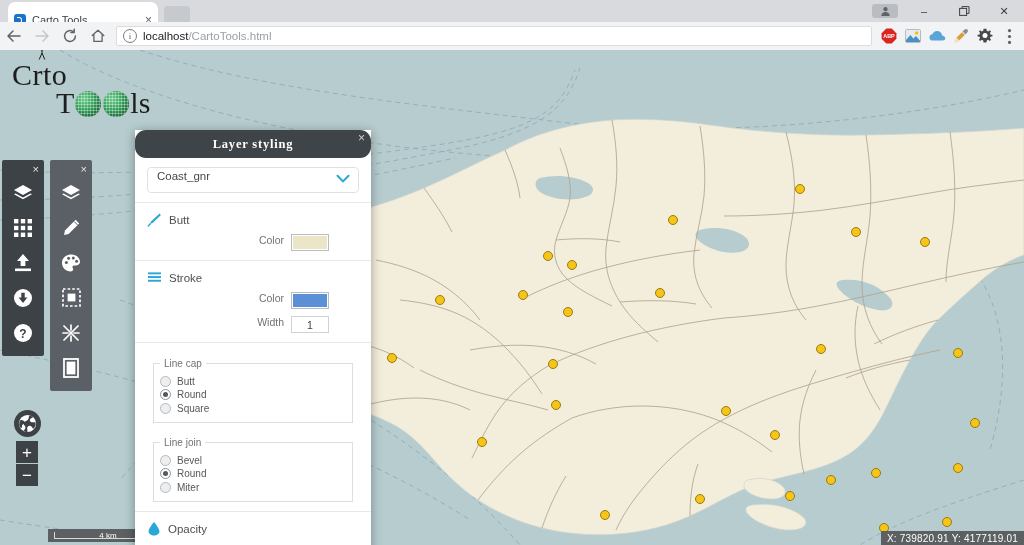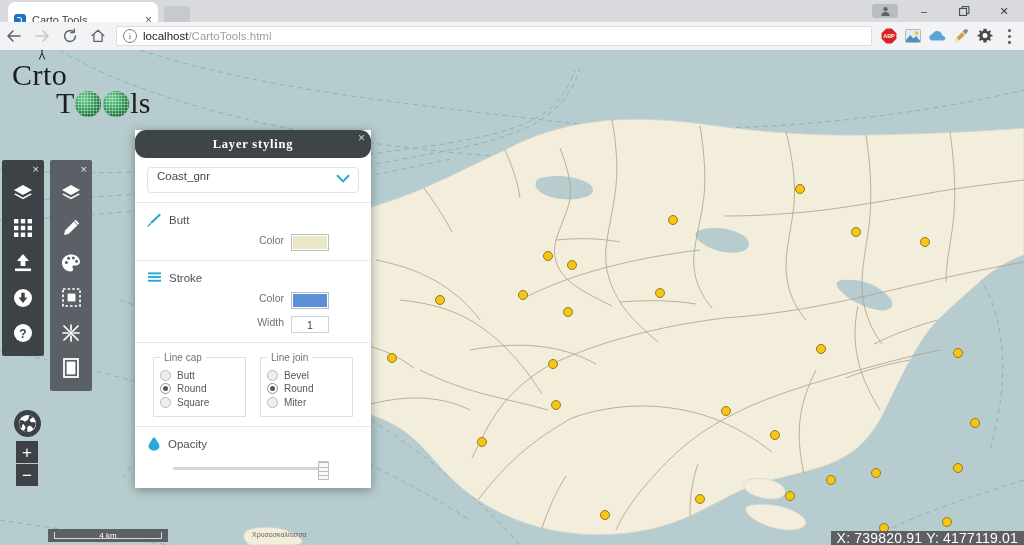--- a/index.html
+++ b/index.html
@@ -62,21 +62,21 @@
   #globe-btn{position:absolute;left:14px;top:410px;width:27px;height:27px;border-radius:50%;
              background:#3d4246;display:flex;align-items:center;justify-content:center;z-index:45;}
   #zoom-in,#zoom-out{position:absolute;left:16px;width:22px;height:22px;background:#3d4246;
        color:#fff;display:flex;align-items:center;justify-content:center;font-size:17px;z-index:45;line-height:1;}
   #zoom-in{top:441px;}
   #zoom-out{top:464px;}
   #scalebar{position:absolute;left:48px;top:529px;width:120px;height:13px;background:#5c6063;
             display:flex;align-items:center;justify-content:center;z-index:45;}
   #scalebar .sbinner{position:absolute;left:6px;right:6px;top:3px;bottom:3px;border:1px solid #d7d9da;border-top:none;}
   #scalebar span{font-size:8px;color:#fff;position:relative;z-index:2;}
-  #coords{position:absolute;right:0;bottom:0;height:14px;background:#5c6063;color:#fff;font-size:14px;
+  #coords{position:absolute;right:0;bottom:0;height:14px;background:#5c6063;color:#fff;font-size:10px;
           display:flex;align-items:center;padding:0 6px;z-index:45;letter-spacing:.2px;}
   #greek-label{position:absolute;left:252px;top:531px;font-size:7px;color:#6b6257;z-index:44;}
   
   #panel{position:absolute;left:135px;top:130px;width:236px;z-index:60;
          background:#fff;box-shadow:0 2px 10px rgba(0,0,0,.35);}
   #panel-header{height:28px;background:#3f4448;display:flex;align-items:center;justify-content:center;position:relative;border-radius:11px;}
   #panel-title{color:#fff;font-size:12.5px;font-weight:bold;font-family:"Liberation Serif",serif;letter-spacing:.8px;}
   #panel-close{position:absolute;right:6px;top:2px;color:#cfd2d4;font-size:12px;line-height:1;}
   .sect{border-bottom:1px solid #e6e8ea;padding:9px 12px;}
   .sect.last{border-bottom:none;}
@@ -86,21 +86,21 @@
   #layer-chevron{position:absolute;right:9px;top:7px;}
   .sect-head{display:flex;align-items:center;gap:7px;margin-bottom:4px;}
   .sect-head .lbl{font-size:11.5px;color:#4b5053;}
   .row{display:flex;justify-content:flex-end;gap:7px;margin-top:7px;padding-right:30px;}
   .row .rlbl{font-size:10.5px;color:#6e7377;}
   .swatch{width:34px;height:13px;border:1px solid #b9bdc0;background:#fff;padding:1px;box-sizing:content-box;
           box-shadow:0 0 0 1px #fff inset;}
   .swatch i{display:block;width:100%;height:100%;}
   .numbox{width:36px;height:15px;border:1px solid #cfd3d6;background:#fff;font-size:10.5px;color:#3b3f42;
           display:flex;align-items:center;justify-content:center;}
-  .fieldsets{display:flex;gap:14px;padding:0 6px;}
+  .fieldsets{display:flex;gap:14px;margin-top:6px;padding:0 6px;flex-direction:column;}
   fieldset{flex:1;border:1px solid #dcdfe2;margin:0;padding:4px 6px 6px;}
   legend{font-size:10px;color:#6e7377;padding:0 4px;}
   .radio-row{display:flex;align-items:center;gap:6px;margin:2.5px 0;}
   .radio{width:9px;height:9px;border-radius:50%;border:1px solid #b6babd;background:#eceef0;flex:0 0 auto;position:relative;}
   .radio.on{background:#fff;border-color:#8d9296;}
   .radio.on::after{content:"";position:absolute;left:2px;top:2px;width:5px;height:5px;border-radius:50%;background:#55595c;}
   .radio-row span{font-size:10px;color:#55595c;}
   #opacity-slider{margin:10px 0 4px;padding:0 32px 0 26px;display:flex;align-items:center;height:14px;position:relative;}
   #opacity-track{height:3px;background:#d2d6d9;border-radius:2px;flex:1;}
   #opacity-thumb{position:absolute;right:30px;top:0;width:9px;height:17px;background:#f7f8f9;border:1px solid #b9bdc0;border-radius:1px;

